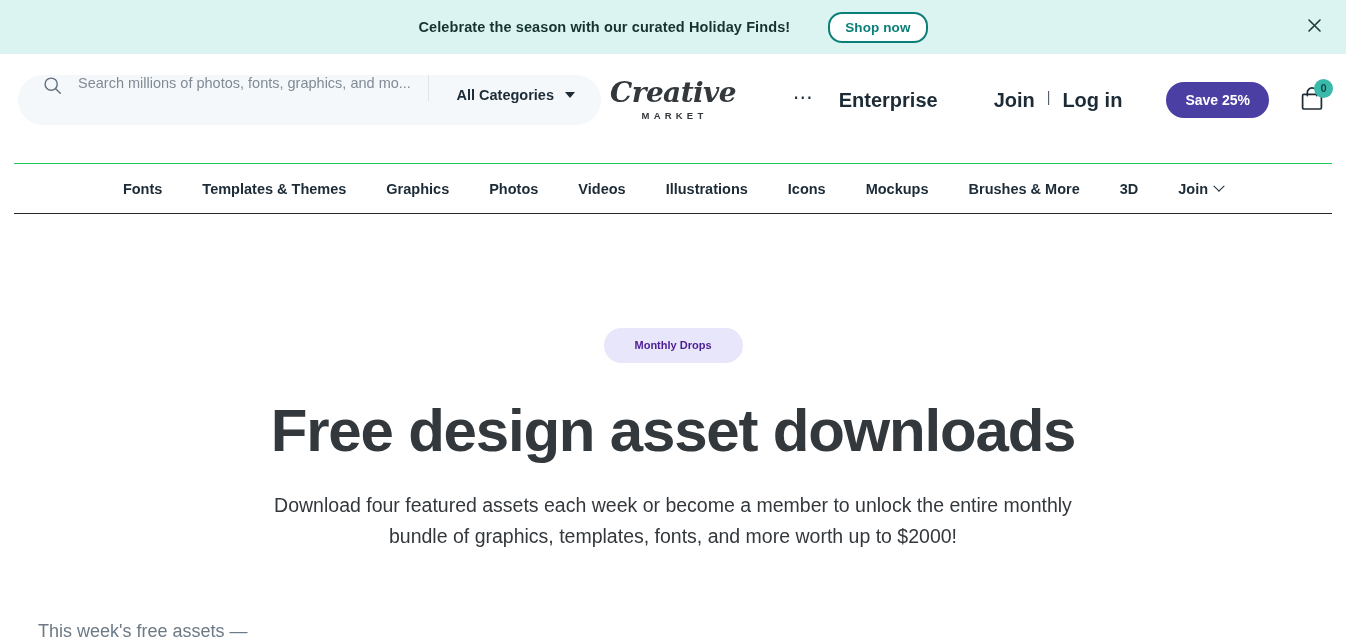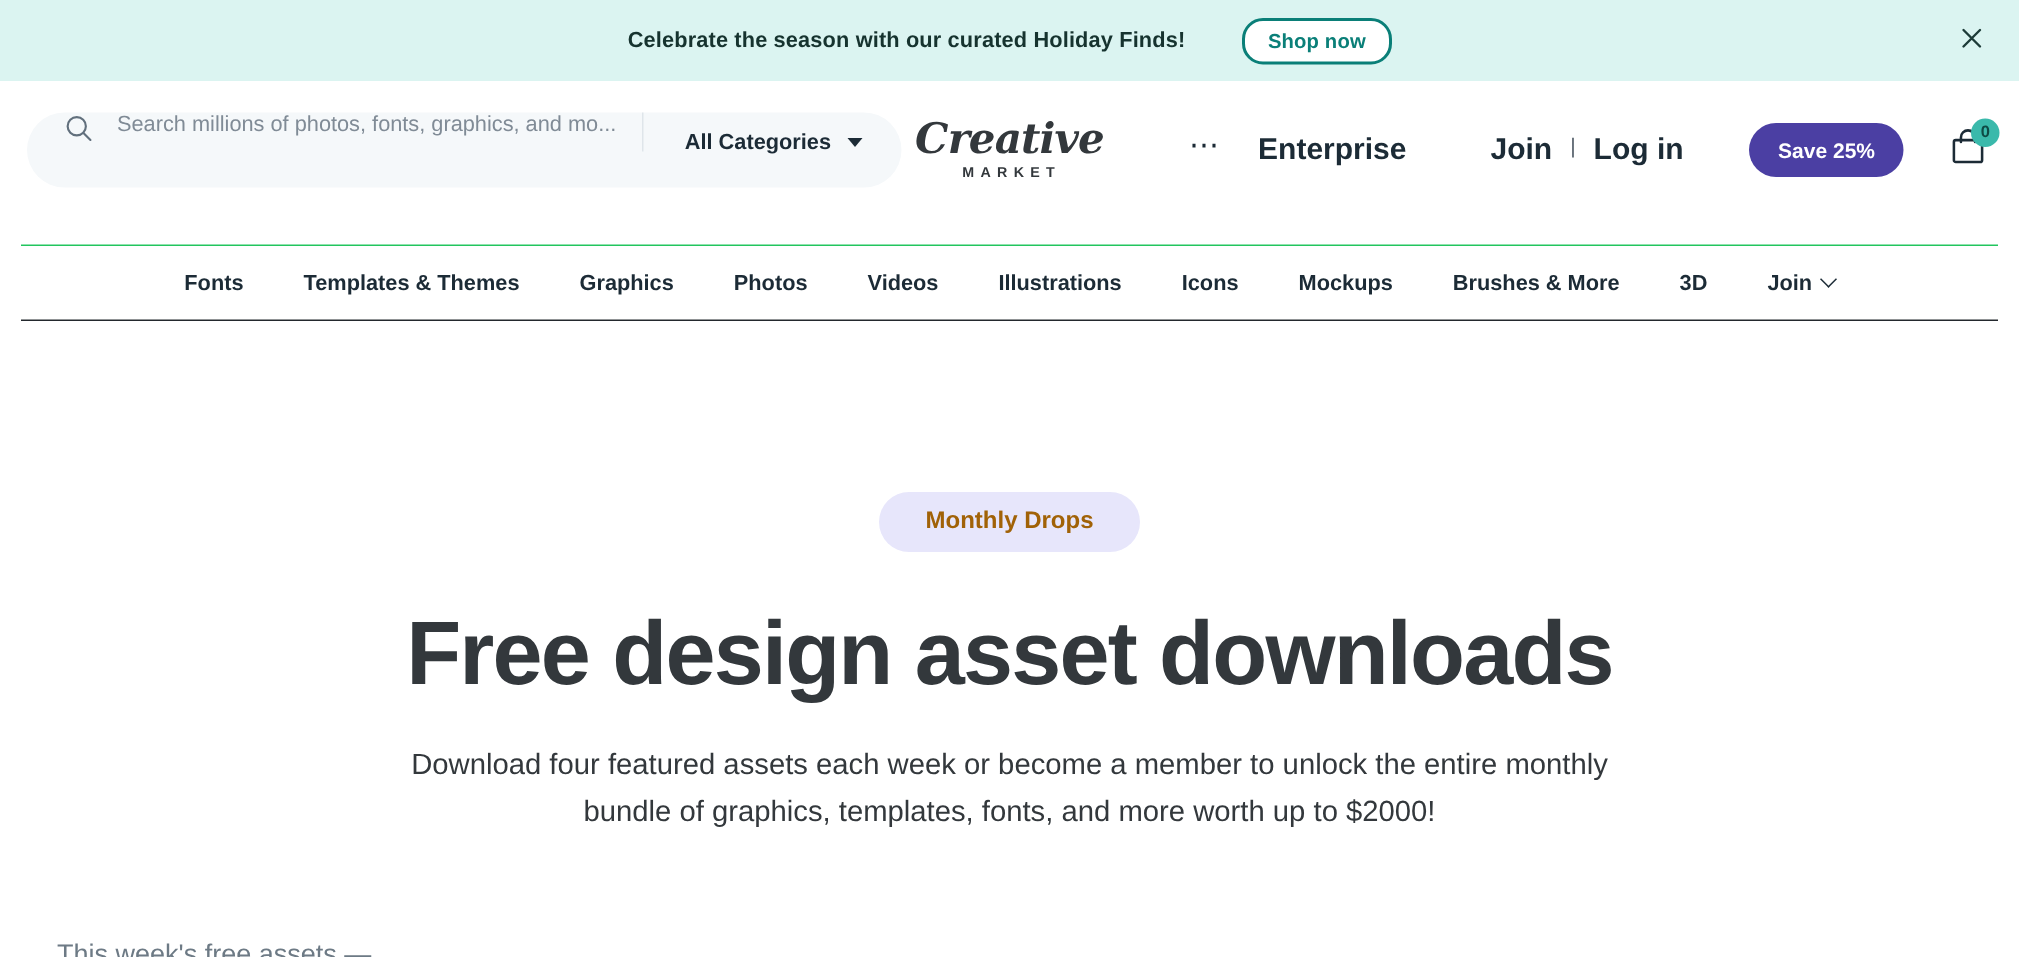--- a/index.html
+++ b/index.html
@@ -263,22 +263,22 @@
   }
 
   
   .hero {
     padding-top: 97px;
     text-align: center;
   }
   .pill {
     display: inline-block;
     background: #e7e6fb;
-    color: #a16207;
-    font-size: 16px;
+    color: #4c1d95;
+    font-size: 11px;
     font-weight: 700;
     padding: 12px 31px;
     border-radius: 22px;
     line-height: 1;
     cursor: pointer;
   }
   .hero-title {
     margin-top: 36px;
     font-size: 60px;
     font-weight: 700;

